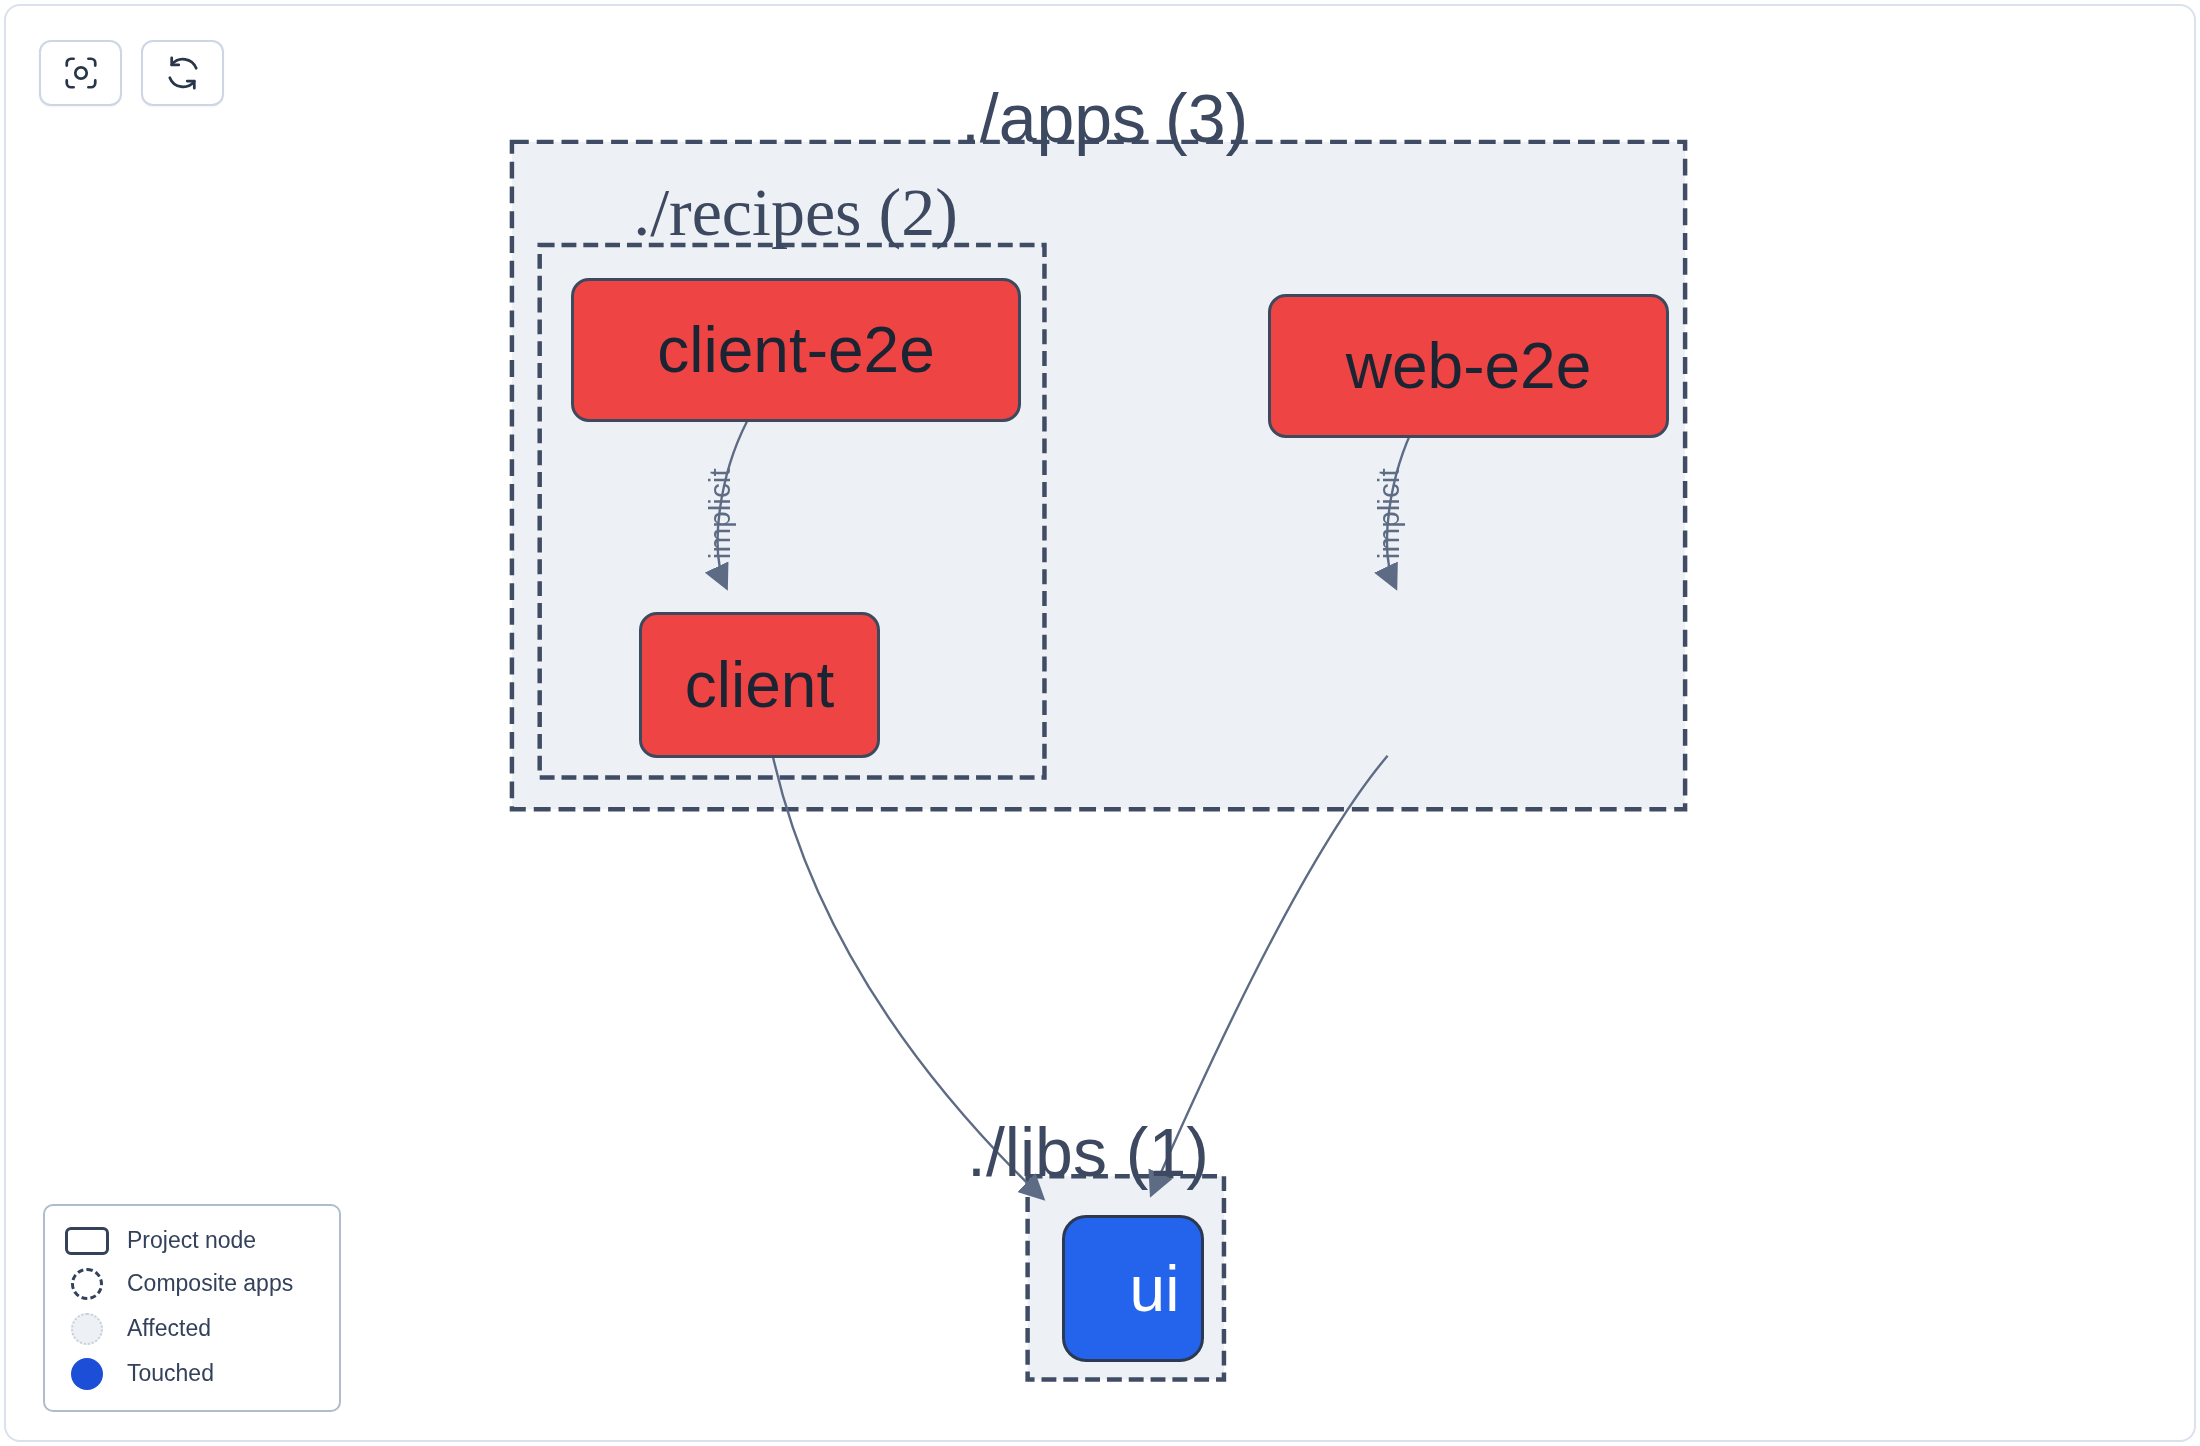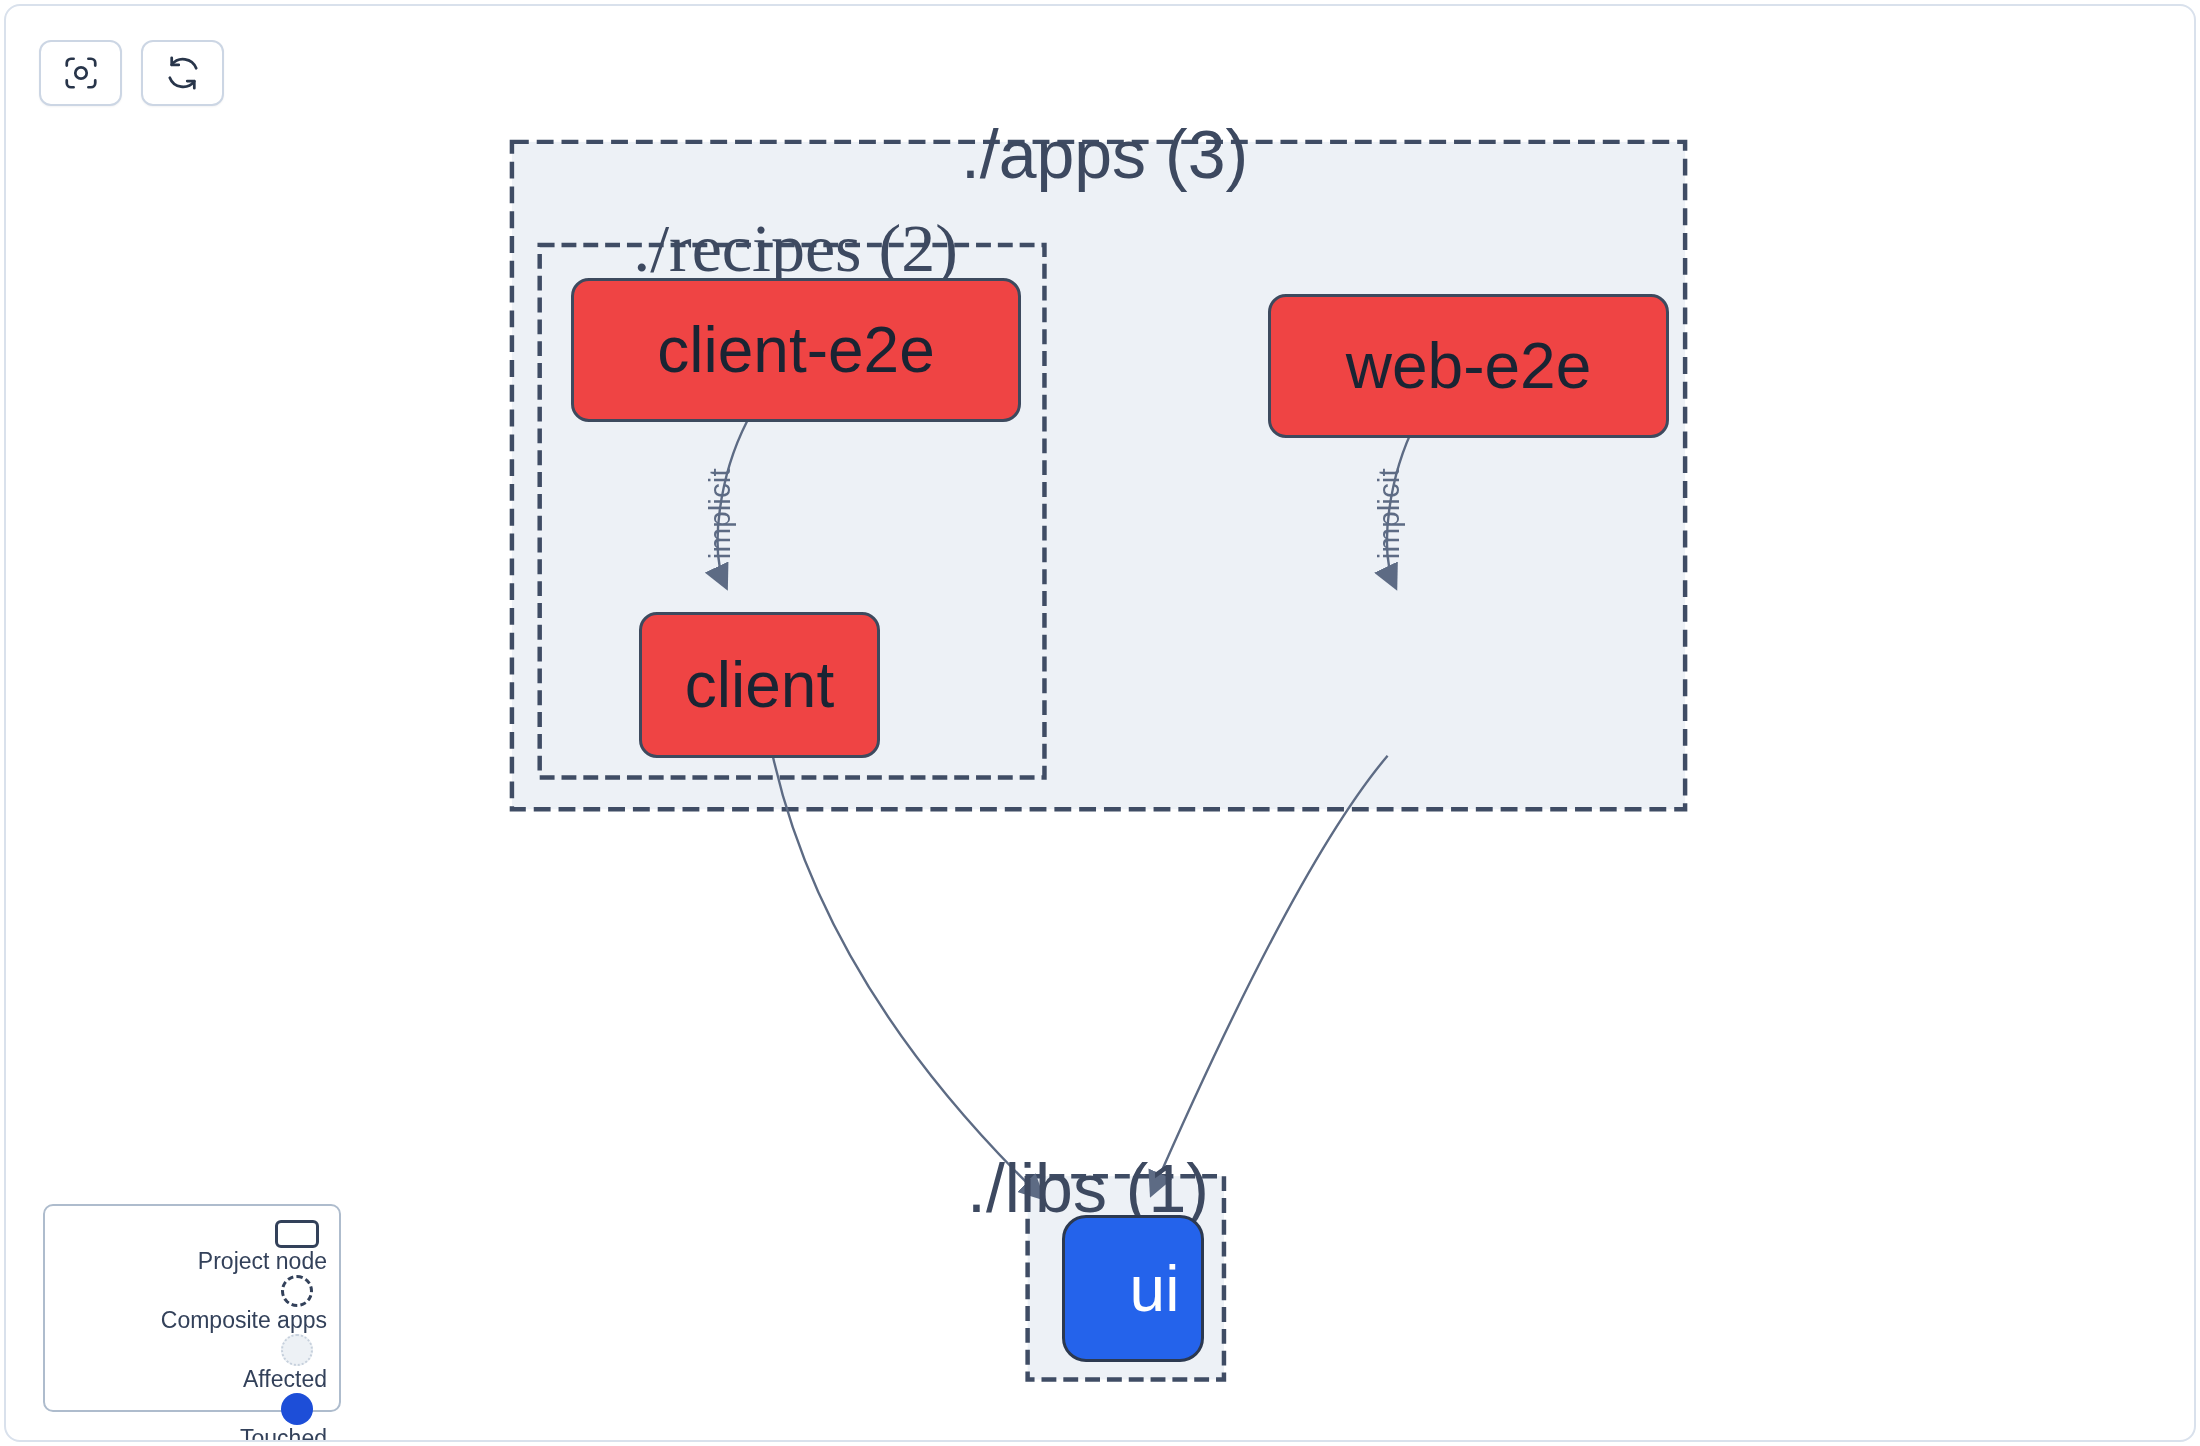--- a/index.html
+++ b/index.html
@@ -14,21 +14,21 @@
 
   
   svg.graph-layer { position: absolute; left: 0; top: 0; width: 100%; height: 100%; }
   .composite-rect { fill: #edf1f6; stroke: #3f4c64; stroke-width: 4.5; }
   .edge-path { fill: none; stroke: #5d6b84; stroke-width: 2.4; }
   .edge-label { font-family: "Liberation Sans", sans-serif; font-size: 30px; fill: #5d6b84; }
 
   
   .clabel {
     position: absolute; text-align: center; font-size: 68px; line-height: 1.0;
-    color: #3d4960; white-space: nowrap; margin-top: 36px;
+    color: #3d4960; white-space: nowrap;
   }
 
   
   .pnode {
     position: absolute; display: flex; align-items: center; justify-content: center;
     background: #ef4444; border: 3px solid #3d4a5e; border-radius: 18px;
     font-size: 64px; color: #1a2433; cursor: pointer; white-space: nowrap;
   }
   .pnode.touched {
     background: #2463eb; color: #ffffff; border-color: #2c3950; border-radius: 24px; padding-left: 43px;
@@ -44,21 +44,21 @@
   .tbtn svg { width: 38px; height: 38px; stroke: #28354a; fill: none;
     stroke-width: 2.6; stroke-linecap: round; stroke-linejoin: round; }
 
   
   .legend {
     position: absolute; left: 37px; top: 1198px; width: 298px; height: 208px;
     background: #ffffff; border: 2px solid #aebccd; border-radius: 10px;
     display: flex; flex-direction: column; justify-content: space-around;
     padding: 14px 12px;
   }
-  .lrow { display: flex; align-items: flex-end; flex-direction: column; }
+  .lrow { display: flex; align-items: center; }
   .licon-wrap { width: 60px; display: flex; justify-content: center; flex: none; }
   .llabel { font-size: 23px; color: #33415a; margin-left: 10px; }
   .ico-project { width: 44px; height: 28px; border: 3px solid #33415a; border-radius: 6px; background: #fff; }
   .ico-composite { width: 32px; height: 32px; border: 3px dashed #33415a; border-radius: 50%; background: #fff; }
   .ico-affected { width: 32px; height: 32px; border: 2px dotted #c6d0dc; border-radius: 50%; background: #edf1f5; }
   .ico-touched { width: 32px; height: 32px; border-radius: 50%; background: #1d4ed8; }
 </style>
 </head>
 <body>
 

